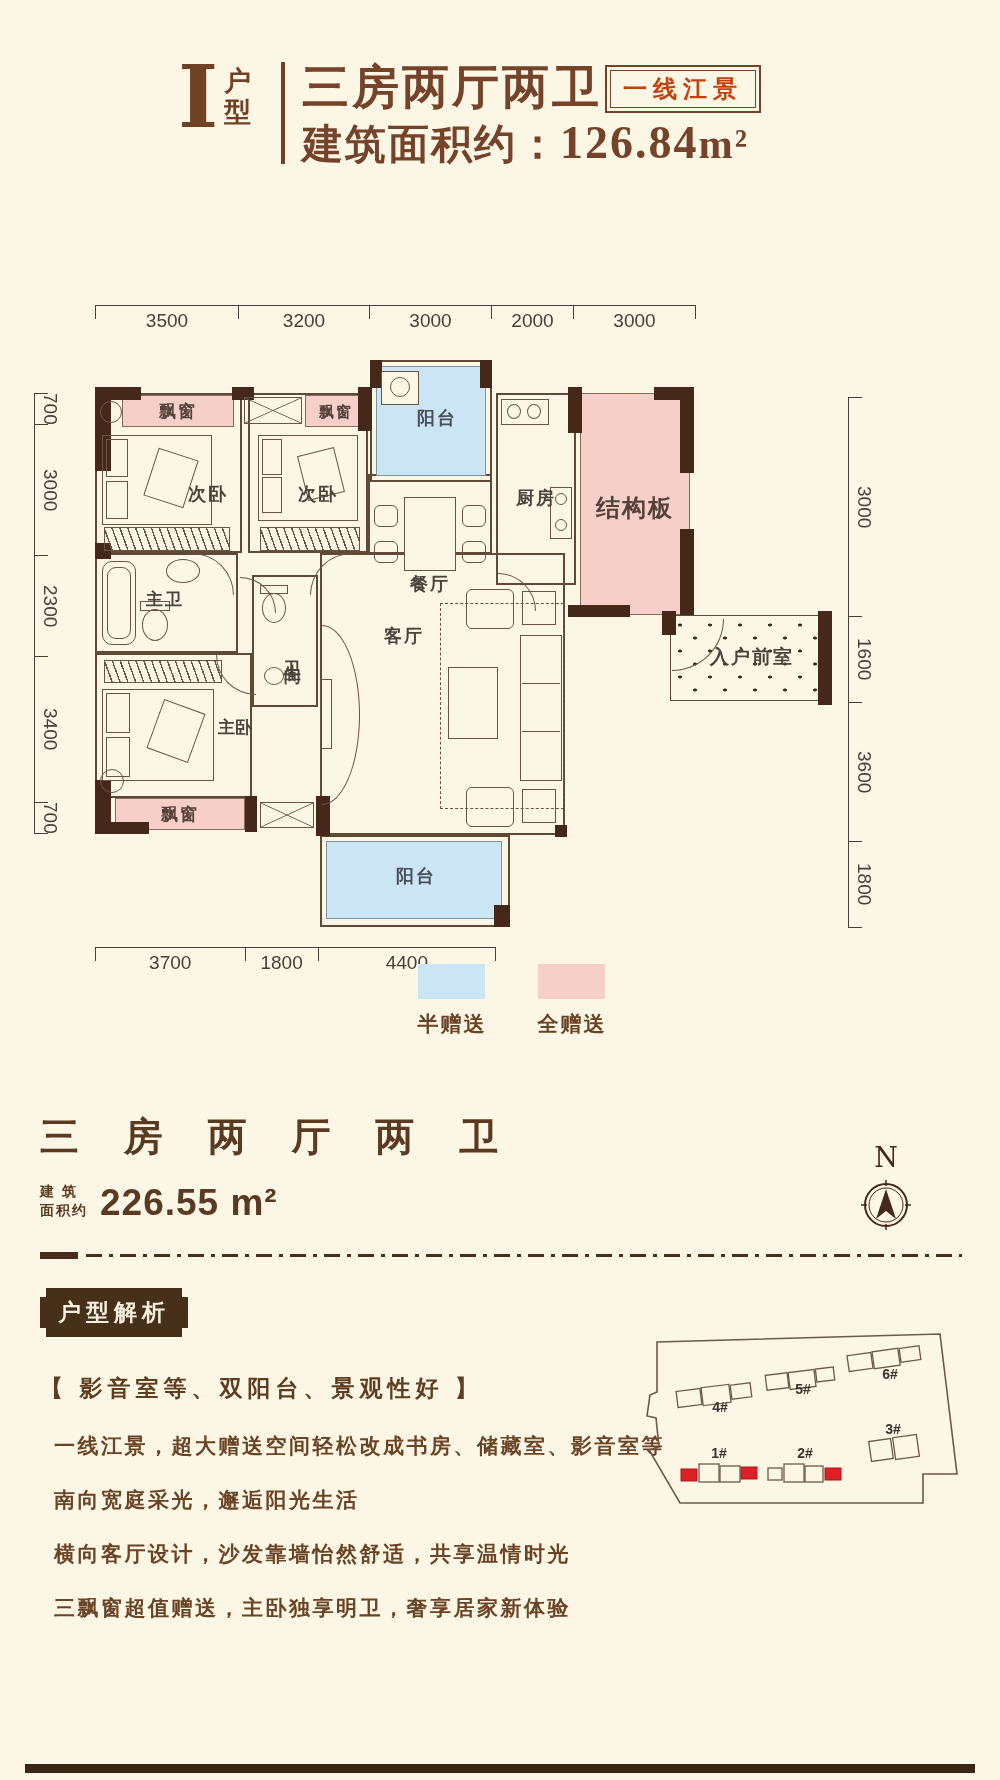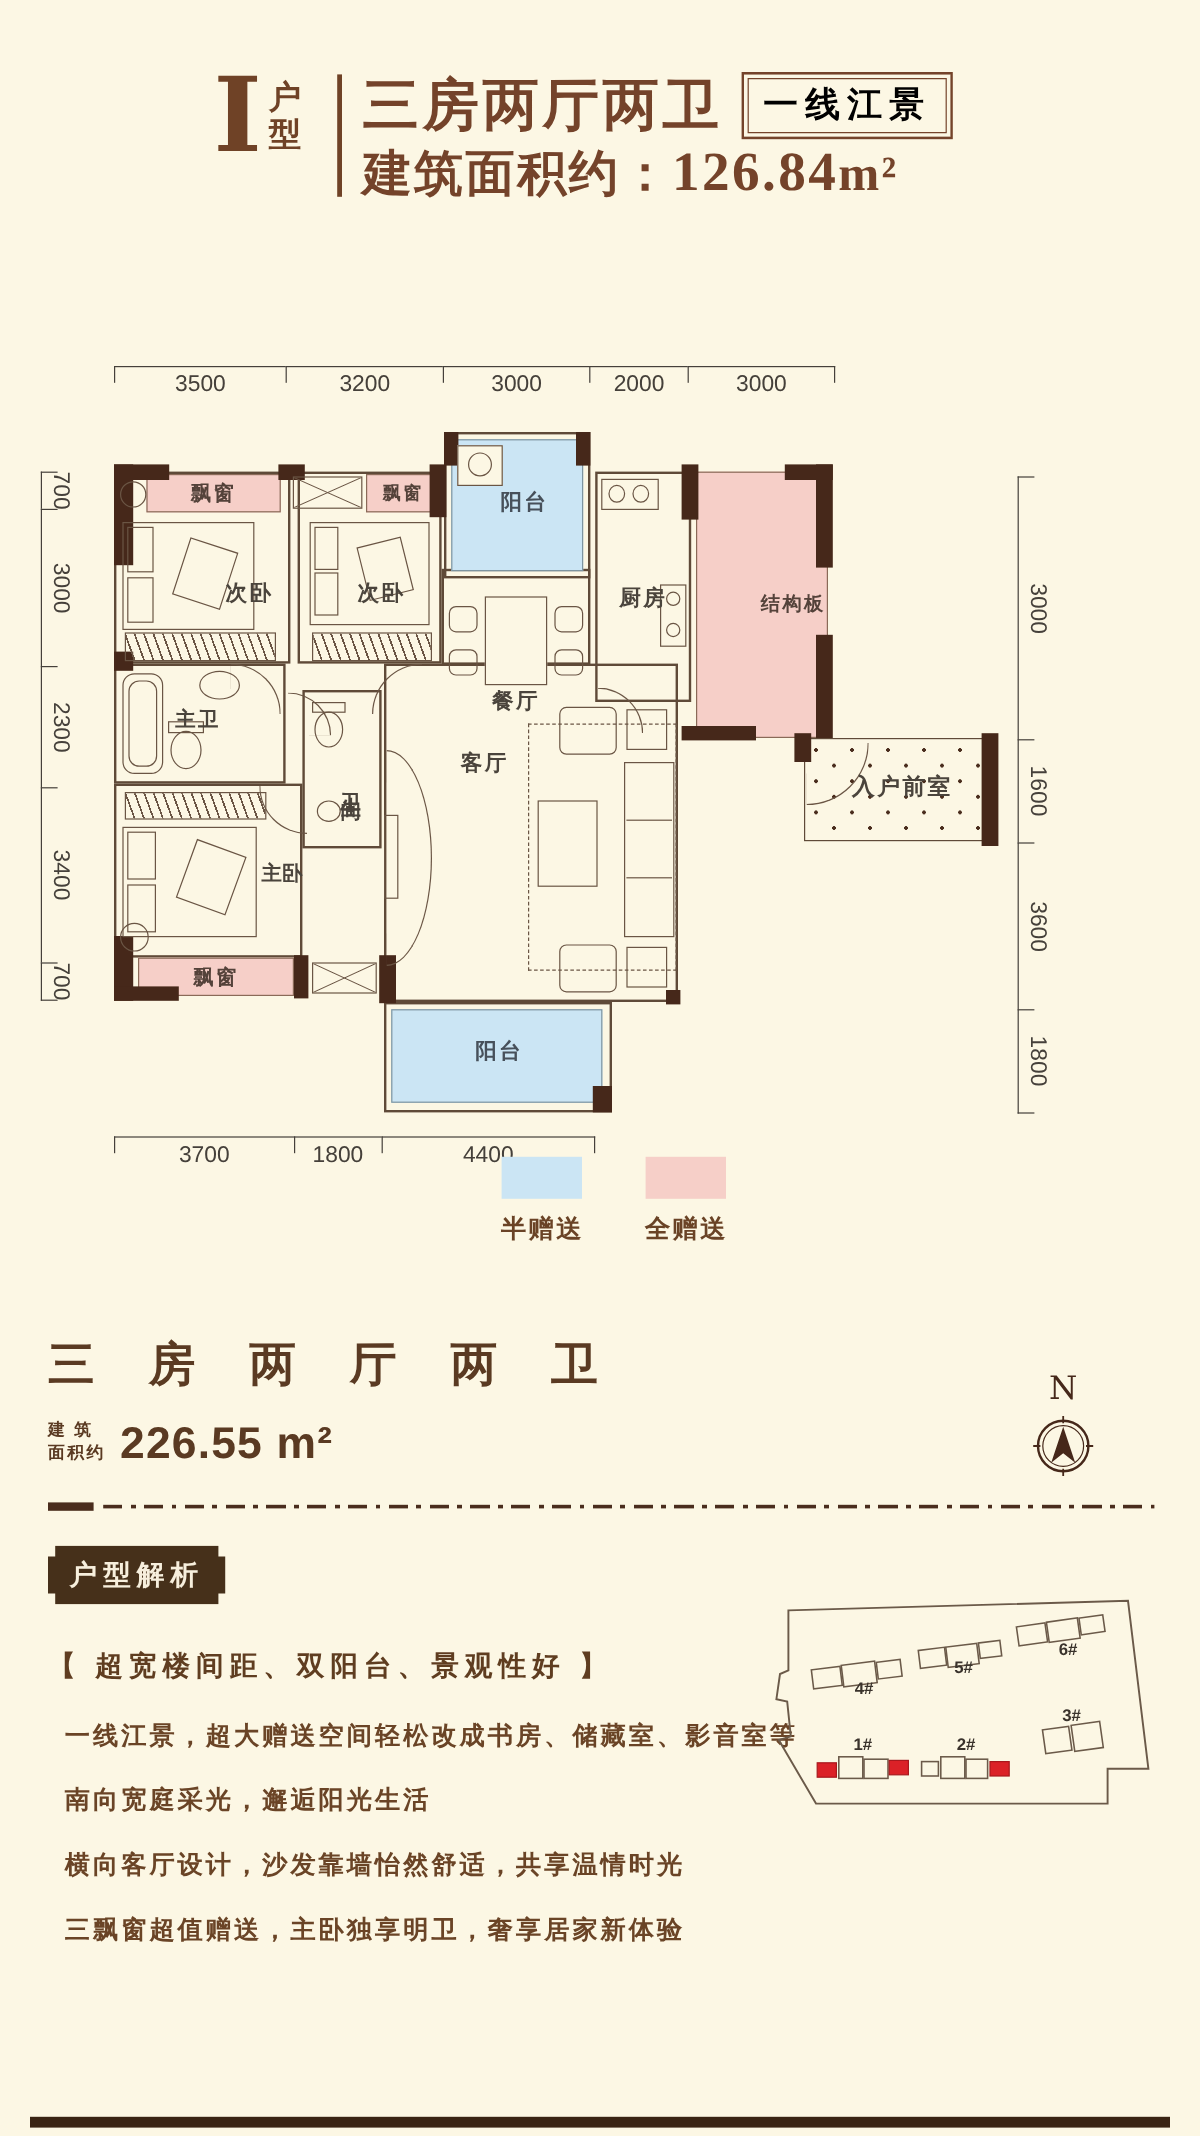--- a/index.html
+++ b/index.html
@@ -9,21 +9,21 @@
     font-family:"Liberation Sans","DejaVu Sans",sans-serif;
     overflow:hidden;
   }
   .abs{position:absolute;box-sizing:border-box;}
   
   .type-letter{font-family:"DejaVu Serif","Liberation Serif",serif;font-size:86px;font-weight:700;color:#6f4226;line-height:1;}
   .type-label{width:32px;font-size:27px;font-weight:700;color:#6f4226;line-height:1.15;word-break:break-all;letter-spacing:0;}
   .vbar{background:#6f4226;}
   .title-cn{font-size:47px;font-weight:800;color:#74432a;letter-spacing:3px;font-family:"Liberation Serif","DejaVu Serif",serif;}
   .badge-frame{display:inline-block;border:2px solid #74432a;box-shadow:inset 0 0 0 3px #fcf7e4, inset 0 0 0 4px #74432a;
-    padding:6px 16px;font-size:29px;font-weight:800;color:#000000;letter-spacing:6px;vertical-align:6px;margin-left:16px;
+    padding:6px 16px;font-size:24px;font-weight:800;color:#c2410c;letter-spacing:6px;vertical-align:6px;margin-left:3px;
     font-family:"Liberation Serif","DejaVu Serif",serif;}
   .area-line{font-size:41px;font-weight:800;color:#74432a;letter-spacing:2px;font-family:"Liberation Serif","DejaVu Serif",serif;}
   .area-line .num{font-size:46px;}
   
   .ln{border:2px solid #5f4a38;background:transparent;}
   .thin{border-width:1.3px;}
   .wall{background:#46281a;}
   .pink{background:#f6cfc8;border:1px solid #8a6a58;}
   .blue{background:#cbe5f4;border:1px solid #7d94a0;}
   .rlbl{font-size:18px;font-weight:700;color:#4a443c;text-align:center;line-height:1.1;letter-spacing:2px;}
@@ -259,21 +259,21 @@
     <div class="abs furn" style="left:134px;top:430px;width:44px;height:52px;transform:rotate(20deg);"></div>
     <div class="abs furn ellipse" style="left:80px;top:494px;width:24px;height:24px;"></div>
 
     <span class="abs rlbl onpink" style="left:120px;top:128px;width:76px;">飘窗</span>
     <span class="abs rlbl onpink" style="left:286px;top:129px;width:60px;font-size:15px;">飘窗</span>
     <span class="abs rlbl" style="left:158px;top:210px;width:60px;">次卧</span>
     <span class="abs rlbl" style="left:268px;top:210px;width:60px;">次卧</span>
     <span class="abs rlbl onblue" style="left:382px;top:134px;width:70px;">阳台</span>
     <span class="abs rlbl" style="left:378px;top:300px;width:64px;">餐厅</span>
     <span class="abs rlbl" style="left:482px;top:214px;width:68px;">厨房</span>
-    <span class="abs rlbl onpink" style="left:592px;top:220px;width:98px;font-size:16px;">结构板</span>
+    <span class="abs rlbl onpink" style="left:566px;top:220px;width:98px;font-size:24px;">结构板</span>
     <span class="abs rlbl" style="left:676px;top:372px;width:112px;font-size:19px;">入户前室</span>
     <span class="abs rlbl" style="left:116px;top:316px;width:58px;font-size:17px;">主卫</span>
     <span class="abs rlbl" style="left:262px;top:336px;height:80px;writing-mode:vertical-rl;font-size:17px;letter-spacing:3px;">卫生间</span>
     <span class="abs rlbl" style="left:352px;top:352px;width:64px;">客厅</span>
     <span class="abs rlbl" style="left:196px;top:444px;width:38px;font-size:17px;letter-spacing:0;">主卧</span>
     <span class="abs rlbl onpink" style="left:122px;top:531px;width:76px;">飘窗</span>
     <span class="abs rlbl onblue" style="left:364px;top:592px;width:64px;">阳台</span>
   </div>
 
   <div class="abs" style="left:0;top:958px;width:1000px;height:80px;">
@@ -307,21 +307,21 @@
     </svg>
   </div>
 
   <div class="abs" style="left:40px;top:1252px;width:922px;height:8px;">
     <div class="abs divider-cap" style="left:0;top:0;width:38px;height:7px;"></div>
     <div class="abs divider" style="left:46px;top:2px;width:876px;"></div>
   </div>
 
   <div class="abs" style="left:40px;top:1288px;width:920px;height:340px;">
     <div class="plaque">户型解析</div>
-    <div class="headline" style="margin-top:36px;">【 超宽楼间距、双阳台、景观性好 】</div>
+    <div class="headline" style="margin-top:36px;">【 影音室等、双阳台、景观性好 】</div>
     <div style="margin-top:28px;margin-left:14px;">
       <div class="para" style="margin-bottom:26px;">一线江景，超大赠送空间轻松改成书房、储藏室、影音室等</div>
       <div class="para" style="margin-bottom:26px;">南向宽庭采光，邂逅阳光生活</div>
       <div class="para" style="margin-bottom:26px;">横向客厅设计，沙发靠墙怡然舒适，共享温情时光</div>
       <div class="para">三飘窗超值赠送，主卧独享明卫，奢享居家新体验</div>
     </div>
   </div>
 
   <svg class="abs" style="left:560px;top:1300px;" width="440" height="220" viewBox="0 0 440 220">
     <path d="M97 42 L380 34 L397 174 L363 174 L363 203 L120 203 L89 150 L99 147 L96 118 L87 116 L90 95 L97 92 Z" fill="none" stroke="#6b5a49" stroke-width="1.6"></path>

